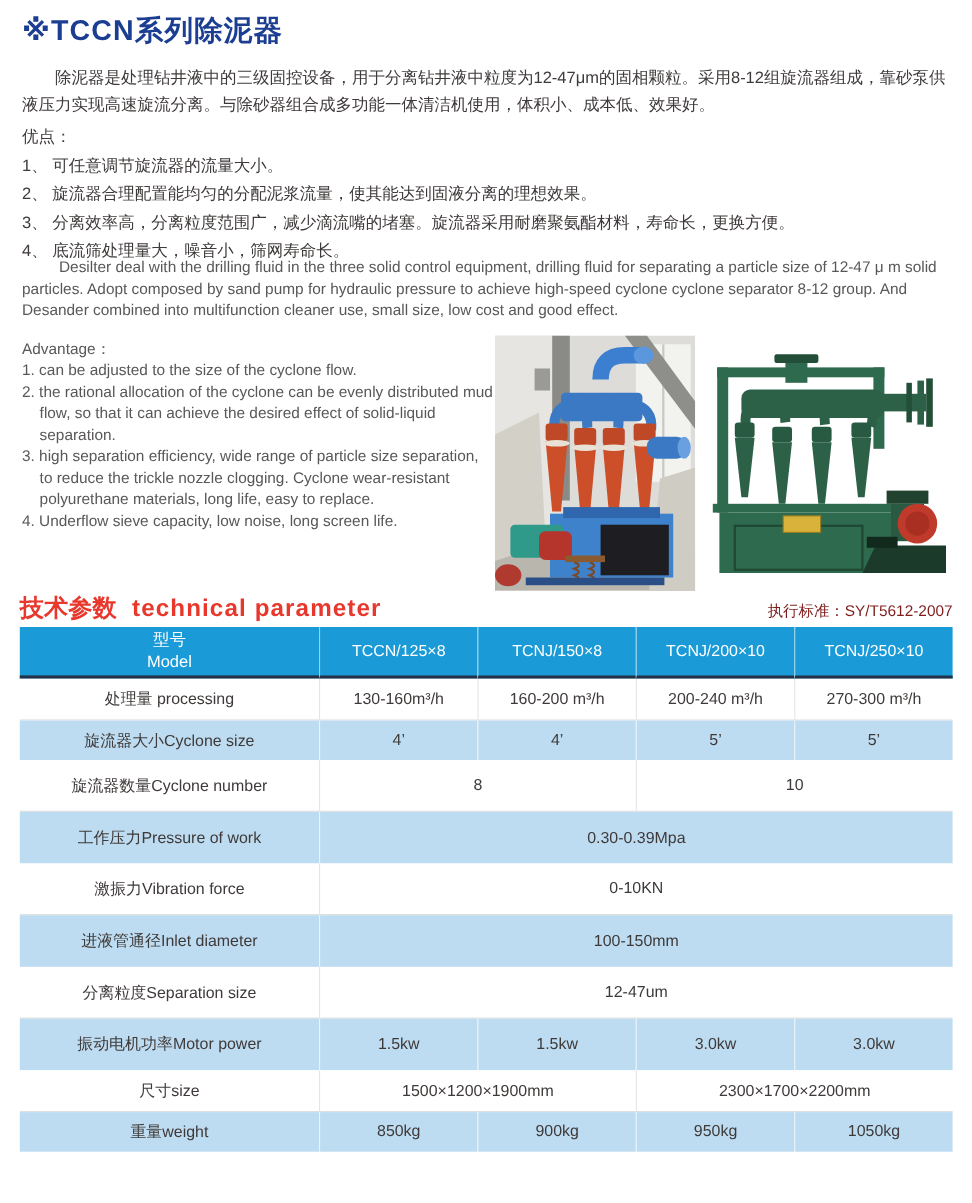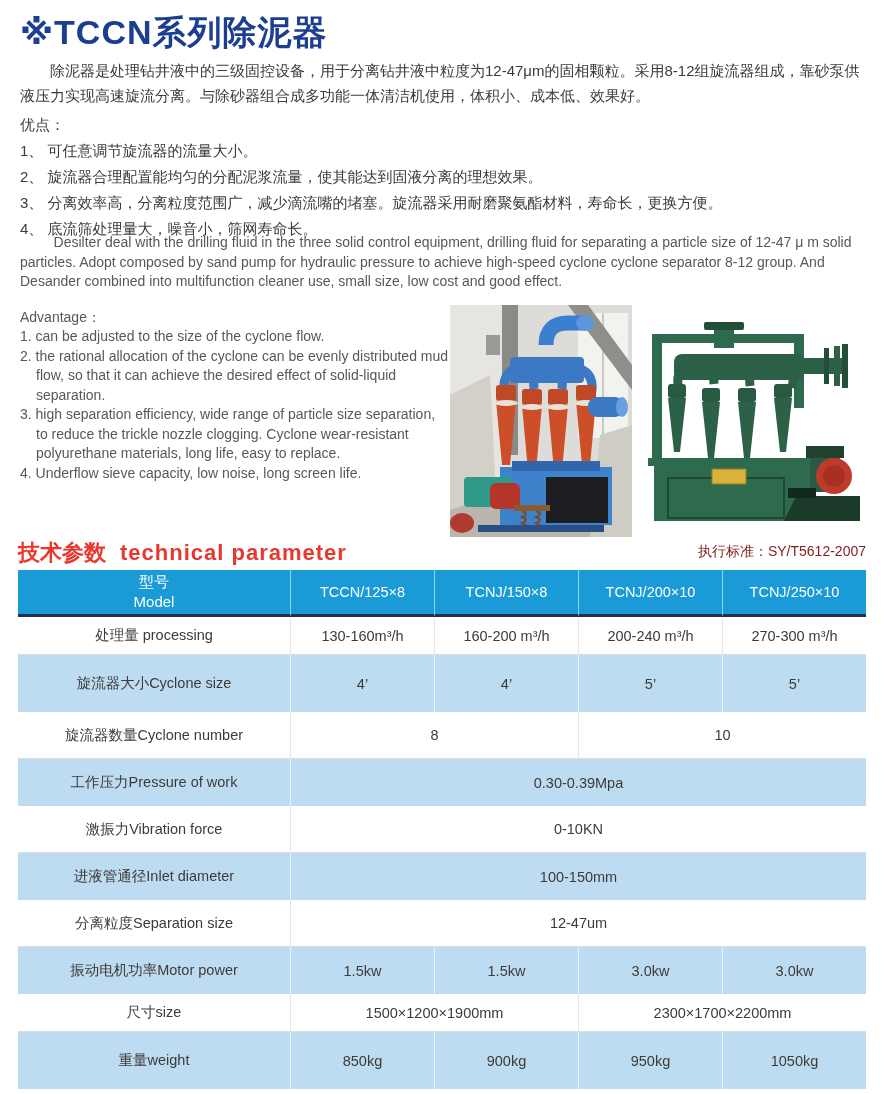--- a/index.html
+++ b/index.html
@@ -1,20 +1,20 @@
 <!DOCTYPE html>
 <html><head>
 <meta charset="utf-8">
 <style>
   * { margin:0; padding:0; box-sizing:border-box; }
   html,body { background:#ffffff; }
   body { font-family:"Liberation Sans","DejaVu Sans",sans-serif; }
   .page { position:relative; width:884px; height:1094px; background:#fff; overflow:hidden; }
 
-  .title { position:absolute; left:20px; top:10px; font-size:34px; font-weight:bold;
+  .title { position:absolute; left:20px; top:10px; font-size:26px; font-weight:bold;
            color:#1b3e92; letter-spacing:1px; }
 
   .cn-block { position:absolute; left:20px; top:58px; width:848px;
               font-size:15px; color:#3e3a39; line-height:25px; }
   .cn-intro { text-indent:2em; margin-bottom:4px; }
   .cn-adv-label { margin-top:2px; }
   .cn-li { margin-top:1px; }
 
   .en-block { position:absolute; left:20px; top:233px; width:848px;
               font-size:14px; color:#595757; line-height:19.5px; }
@@ -22,39 +22,39 @@
   .en-adv-label { margin-top:16px; }
   .en-list { width:430px; }
   .en-li { margin-top:0; padding-left:16px; text-indent:-16px; }
 
   .photo { position:absolute; }
   .photo-left  { left:450px; top:305px; width:182px; height:232px; }
   .photo-right { left:638px; top:318px; width:226px; height:203px; }
   .photo svg { display:block; }
 
   .section-row { position:absolute; left:18px; top:538px; width:848px;
-                 display:flex; justify-content:space-between; align-items:center; }
+                 display:flex; justify-content:space-between; align-items:flex-end; }
   .section-heading { color:#e8382d; white-space:nowrap; }
   .heading-cn { font-size:22px; font-weight:bold; }
   .heading-en { font-size:22px; font-weight:bold; margin-left:14px; letter-spacing:1px; }
   .standard { color:#7f1d1d; font-size:14px; padding-bottom:3px; }
 
   table.params { position:absolute; left:18px; top:570px; width:848px;
                  border-collapse:separate; border-spacing:0; table-layout:fixed;
                  font-size:14.5px; color:#3e3a39; }
   table.params col.c0 { width:272px; }
   table.params col.cn { width:144px; }
   table.params th { background:#1a9ad6; color:#ffffff; font-weight:normal;
                     height:47px; border-bottom:3px solid #233047; vertical-align:middle; }
   table.params th + th { border-left:1px solid rgba(255,255,255,.55); }
   .th-model-cn, .th-model-en { line-height:20px; font-size:15px; }
   table.params td { text-align:center; vertical-align:middle; }
   tbody tr { height:47px; background:#ffffff; }
   tbody tr:nth-child(1), tbody tr:nth-child(9)  { height:38px; }
-  tbody tr:nth-child(2), tbody tr:nth-child(10) { height:57px; }
+  tbody tr:nth-child(2), tbody tr:nth-child(10) { height:36px; }
   tbody tr:nth-child(even) { background:#bedcf1; }
   tbody tr:nth-child(odd) td { border-bottom:1px solid #dedede; }
   tbody td + td { border-left:1px solid rgba(0,0,0,.10); }
   tbody tr:nth-child(even) td + td { border-left:1px solid rgba(255,255,255,.65); }
 </style>
 </head>
 <body>
 
 <div class="page">
 

